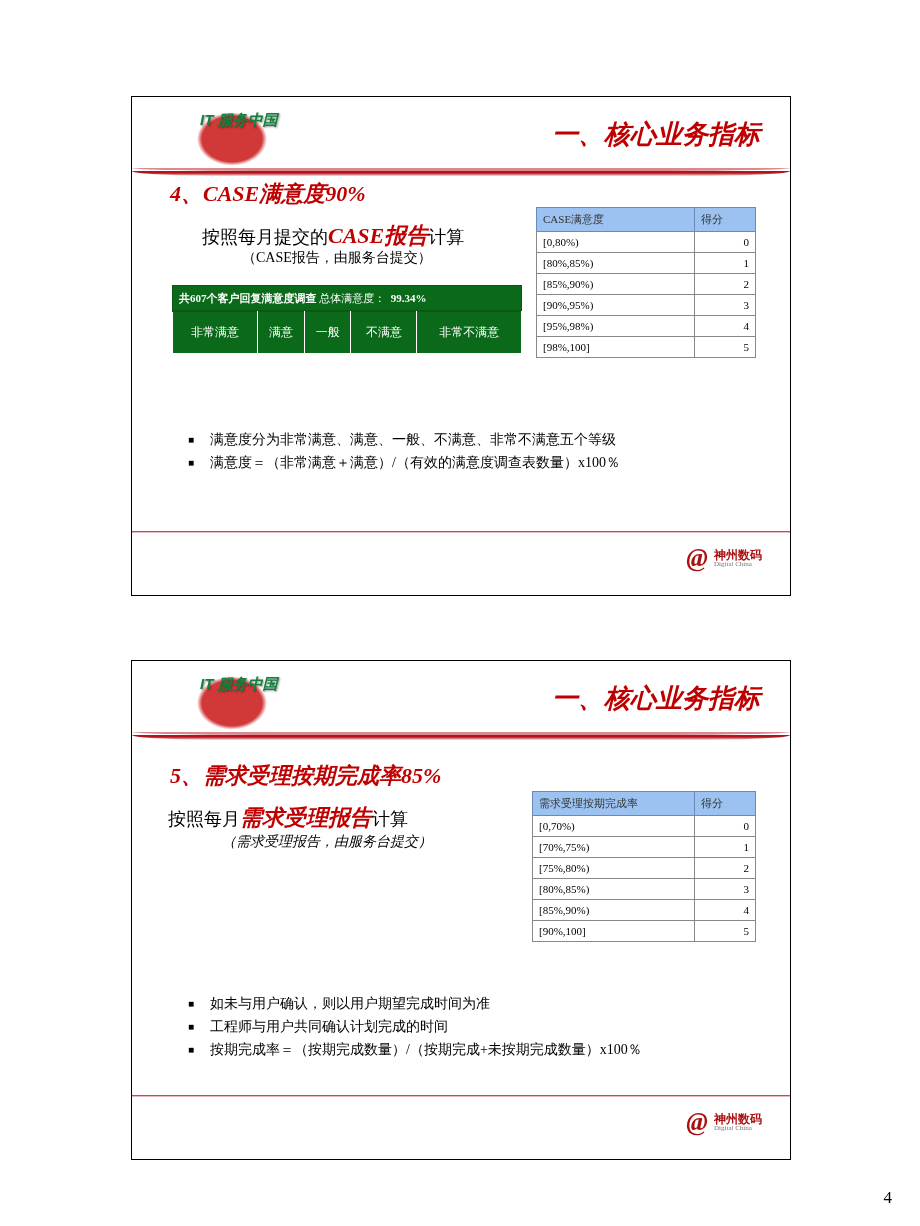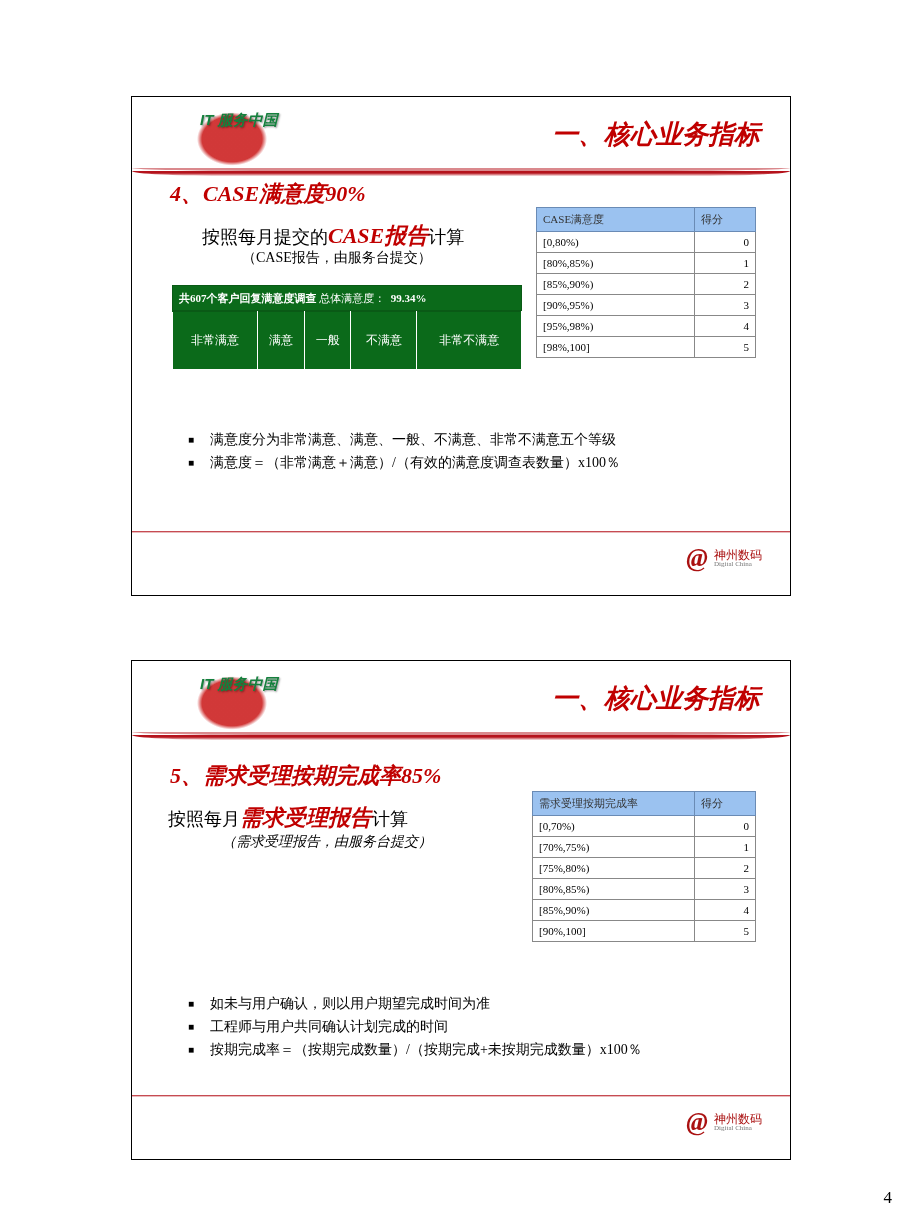--- a/index.html
+++ b/index.html
@@ -150,21 +150,21 @@
     border-collapse: collapse;
     width: 100%;
     font-size: 12px;
     font-family: "SimSun", serif;
   }
   .survey-table th {
     background: #0b6a1a;
     color: #fff;
     border: 1px solid #fff;
     border-top: 1px solid #0a5a16;
-    padding: 20px 2px;
+    padding: 12px 2px;
     font-weight: normal;
     font-size: 12px;
     text-align: center;
   }
   .survey-table td {
     border: 1px solid #666;
     padding: 5px 2px;
     text-align: center;
     color: #8b1a1a;
     font-family: "SimSun", serif;
@@ -204,21 +204,21 @@
     gap: 6px;
   }
   .footer-swirl {
     font-size: 26px;
     font-style: italic;
     font-family: "Brush Script MT", cursive;
     font-weight: bold;
     color: #a11;
   }
   .footer-text { display:flex; flex-direction:column; line-height:1; }
-  .footer-cn { font-size: 12px; font-weight: normal; }
+  .footer-cn { font-size: 12px; font-weight: bold; }
   .footer-en { font-size: 7px; color:#777; }
   .footer-divider {
     position: absolute;
     left: 0; right: 0;
     bottom: 62px;
     height: 2px;
     background: linear-gradient(to bottom, #b5131c 0%, rgba(181,19,28,0.05) 100%);
   }
 
   .page-number {

